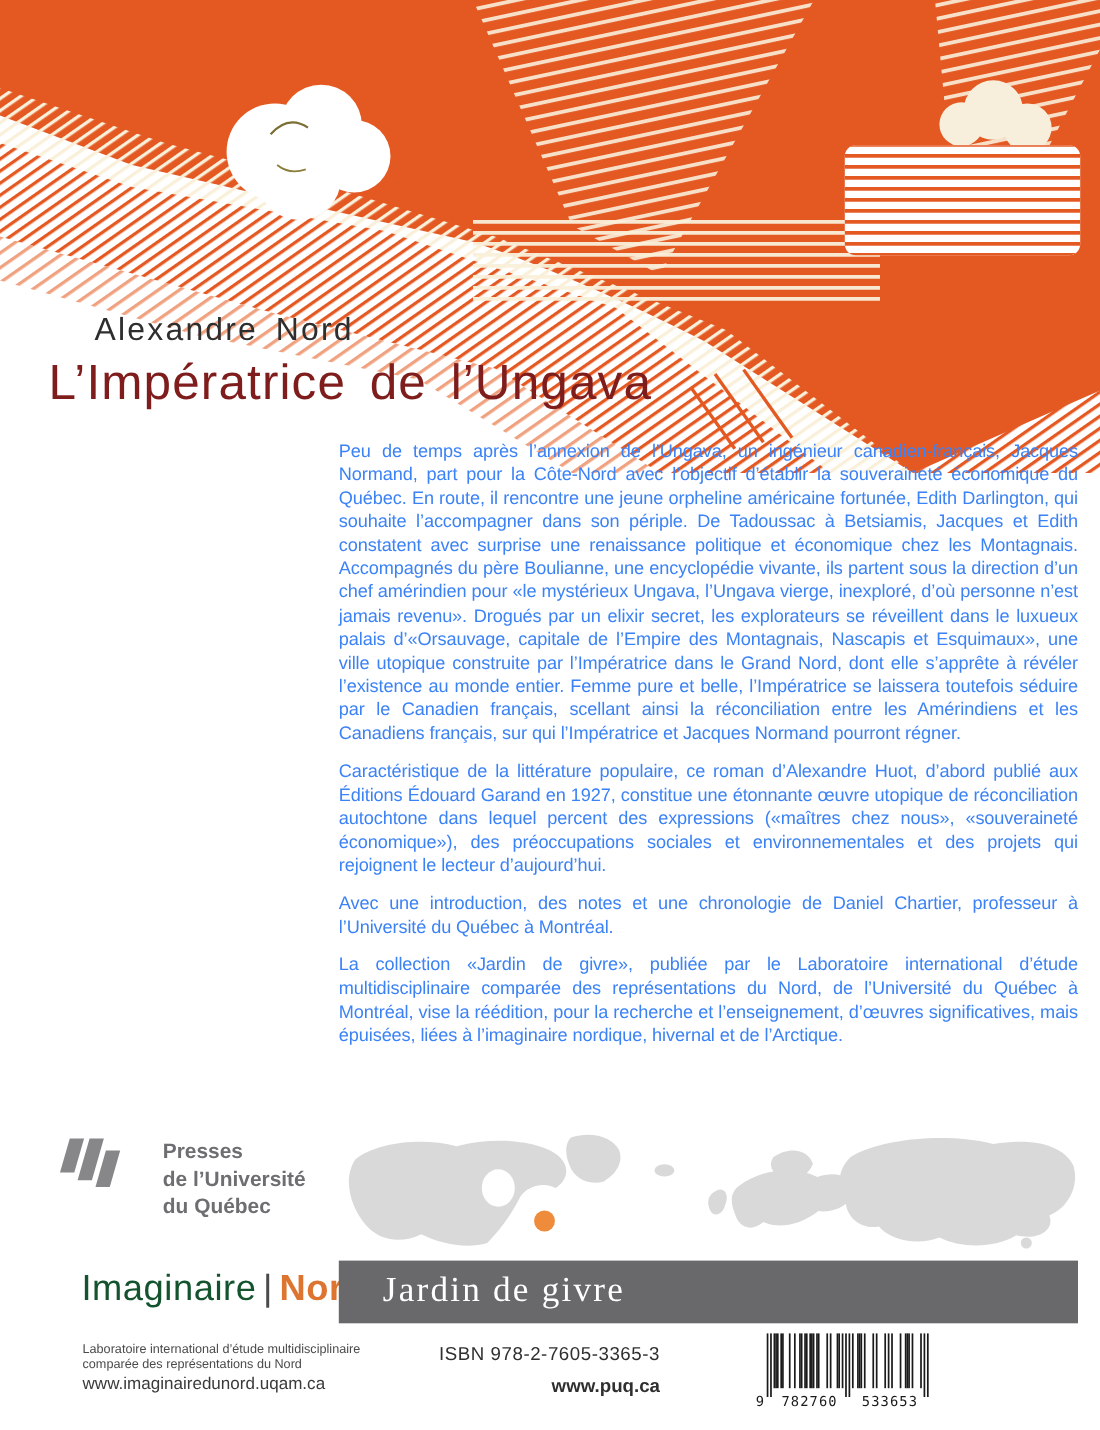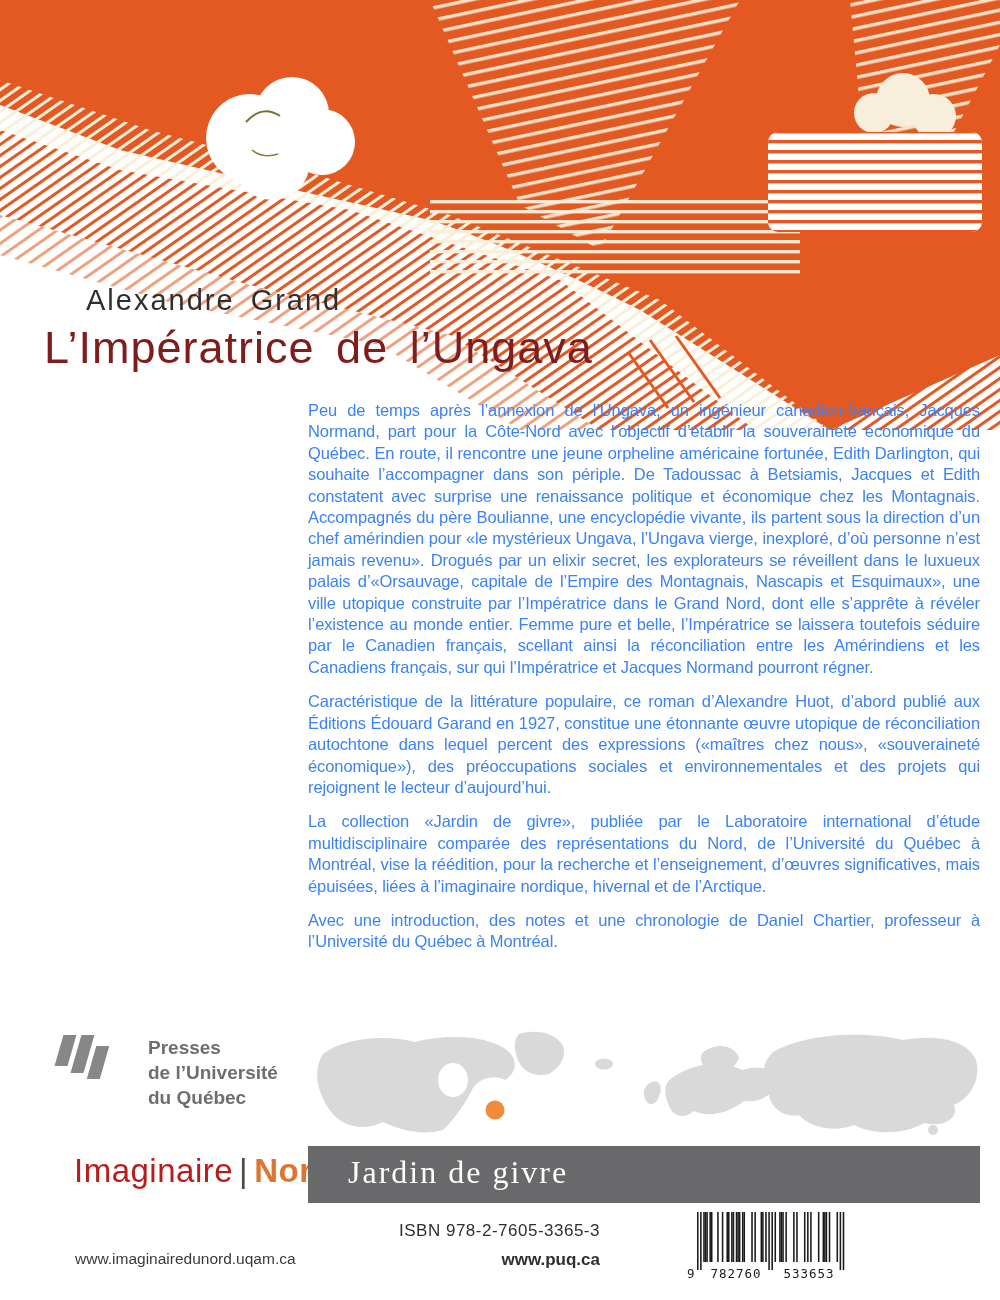--- a/index.html
+++ b/index.html
@@ -14,21 +14,21 @@
   
   .synopsis{left:308px;top:400px;width:672px;color:#3b82f6;}
   .synopsis p{margin:0 0 13px 0;font-size:16.5px;line-height:21.4px;text-align:justify;letter-spacing:-0.1px;}
 
   
   .puq-logo{left:50px;top:1033px;display:flex;gap:12px;}
   .puq-text{font-size:19px;font-weight:bold;color:#6e6e72;line-height:25px;padding-top:2px;margin-left:20px;}
 
   
   .imnord{left:74px;top:1152px;font-size:33px;letter-spacing:0.5px;}
-  .imnord .im{color:#b91c1c;}
+  .imnord .im{color:#14532d;}
   .imnord .sep{color:#4a4a4a;font-weight:300;padding:0 6px;}
   .imnord .nord{font-weight:bold;}
 
   .lab{left:75px;top:1220px;font-size:11.5px;line-height:14px;color:#4b4b4b;}
   .lab-url{left:75px;top:1250px;font-size:15.5px;color:#3a3a3a;}
 
   
   .banner{left:308px;top:1146px;width:672px;height:57px;display:flex;align-items:center;}
   .banner-text{font-family:"Liberation Serif", serif;color:#ffffff;font-size:32px;letter-spacing:2px;padding-left:40px;padding-bottom:4px;}
 
@@ -101,28 +101,28 @@
 
     <polygon fill="url(#orangeDiag)" points="830,430 1000,352 1000,430"></polygon>
 
     <g stroke="#E45822" stroke-width="3">
       <line x1="628" y1="352" x2="668" y2="408"></line>
       <line x1="650" y1="340" x2="694" y2="402"></line>
       <line x1="676" y1="336" x2="720" y2="398"></line>
     </g>
   </svg>
 
-  <div class="abs author">Alexandre Grand</div>
+  <div class="abs author">Alexandre Nord</div>
   <div class="abs title">L’Impératrice de l’Ungava</div>
 
   <div class="abs synopsis">
     <p>Peu de temps après l’annexion de l’Ungava, un ingénieur canadien-français, Jacques Normand, part pour la Côte-Nord avec l’objectif d’établir la souveraineté économique du Québec. En route, il rencontre une jeune orpheline américaine fortunée, Edith Darlington, qui souhaite l’accompagner dans son périple. De Tadoussac à Betsiamis, Jacques et Edith constatent avec surprise une renaissance politique et économique chez les Montagnais. Accompagnés du père Boulianne, une encyclopédie vivante, ils partent sous la direction d’un chef amérindien pour «le mystérieux Ungava, l’Ungava vierge, inexploré, d’où personne n’est jamais revenu». Drogués par un elixir secret, les explorateurs se réveillent dans le luxueux palais d’«Orsauvage, capitale de l’Empire des Montagnais, Nascapis et Esquimaux», une ville utopique construite par l’Impératrice dans le Grand Nord, dont elle s’apprête à révéler l’existence au monde entier. Femme pure et belle, l’Impératrice se laissera toutefois séduire par le Canadien français, scellant ainsi la réconciliation entre les Amérindiens et les Canadiens français, sur qui l’Impératrice et Jacques Normand pourront régner.</p>
     <p>Caractéristique de la littérature populaire, ce roman d’Alexandre Huot, d’abord publié aux Éditions Édouard Garand en 1927, constitue une étonnante œuvre utopique de réconciliation autochtone dans lequel percent des expressions («maîtres chez nous», «souveraineté économique»), des préoccupations sociales et environnementales et des projets qui rejoignent le lecteur d’aujourd’hui.</p>
+    <p>Avec une introduction, des notes et une chronologie de Daniel Chartier, professeur à l’Université du Québec à Montréal.</p>
     <p>La collection «Jardin de givre», publiée par le Laboratoire international d’étude multidisciplinaire comparée des représentations du Nord, de l’Université du Québec à Montréal, vise la réédition, pour la recherche et l’enseignement, d’œuvres significatives, mais épuisées, liées à l’imaginaire nordique, hivernal et de l’Arctique.</p>
-    <p>Avec une introduction, des notes et une chronologie de Daniel Chartier, professeur à l’Université du Québec à Montréal.</p>
   </div>
 
   <div class="abs puq-logo">
     <svg width="66" height="50" viewBox="0 0 66 50">
       <g transform="skewX(-16)" fill="#87878A">
         <rect x="14" y="2" width="13" height="31"></rect>
         <rect x="32" y="2" width="13" height="38"></rect>
         <rect x="50" y="13" width="13" height="33"></rect>
       </g>
     </svg>
@@ -150,20 +150,24 @@
   </svg>
 
   <div class="abs imnord">
     <span class="im">Imaginaire</span><span class="sep">|</span><span class="nord" style="color:#DD742F">Nord</span>
   </div>
 
   <div class="abs banner" style="background:#69696B">
     <span class="banner-text">Jardin de givre</span>
   </div>
 
+  <div class="abs lab">
+    <div>Laboratoire international d’étude multidisciplinaire</div>
+    <div>comparée des représentations du Nord</div>
+  </div>
   <div class="abs lab-url">www.imaginairedunord.uqam.ca</div>
 
   <div class="abs isbn-block">
     <div class="isbn-line">ISBN 978-2-7605-3365-3</div>
     <div class="puq-url">www.puq.ca</div>
   </div>
 
   <div class="abs barcode-wrap">
     <svg width="166" height="72" viewBox="0 0 166 72">
       <g id="barcode-bars">

